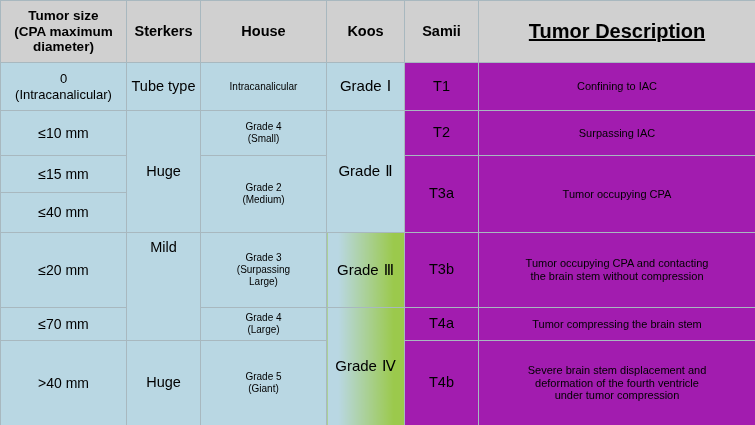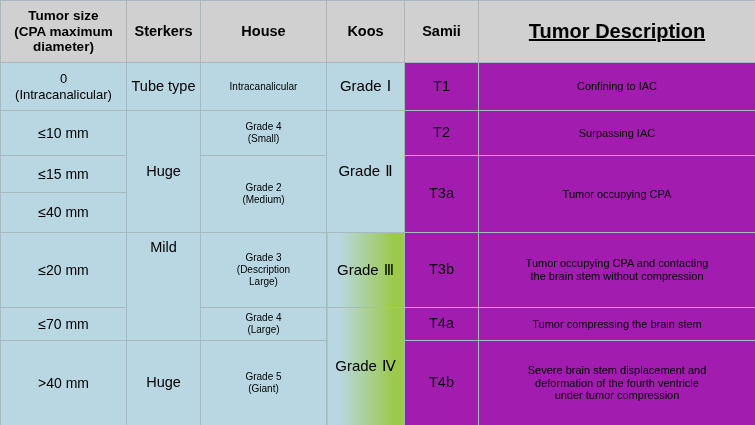--- a/index.html
+++ b/index.html
@@ -162,21 +162,21 @@
 
     <tr style="height:40px">
       <td class="blue size-cell">≤40 mm</td>
     </tr>
 
     <tr style="height:75px">
       <td class="blue size-cell">≤20 mm</td>
       <td class="blue sterkers" rowspan="2" style="vertical-align:top; padding-top:6px">Mild</td>
       <td class="blue house">
         <span class="nowrapline">Grade 3</span>
-        <span class="nowrapline">(Description</span>
+        <span class="nowrapline">(Surpassing</span>
         <span class="nowrapline">Large)</span>
       </td>
       <td class="fade koos" rowspan="1">
         <span>Grade</span><span class="roman">Ⅲ</span>
       </td>
       <td class="green samii">T3b</td>
       <td class="green desc">
         <span class="nowrapline">Tumor occupying CPA and contacting</span>
         <span class="nowrapline">the brain stem without compression</span>
       </td>

